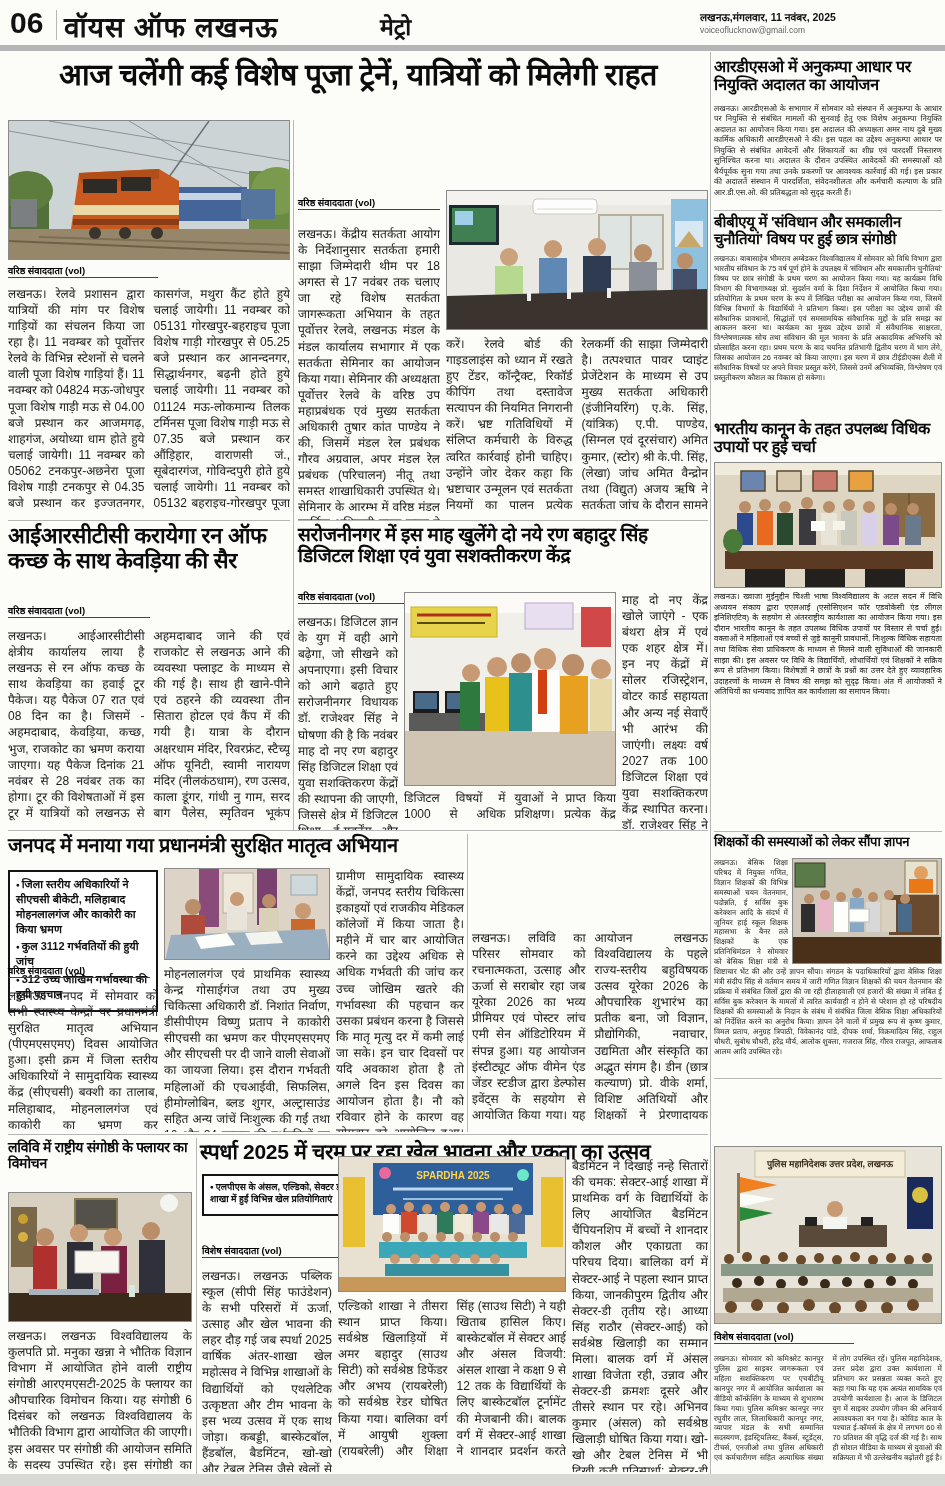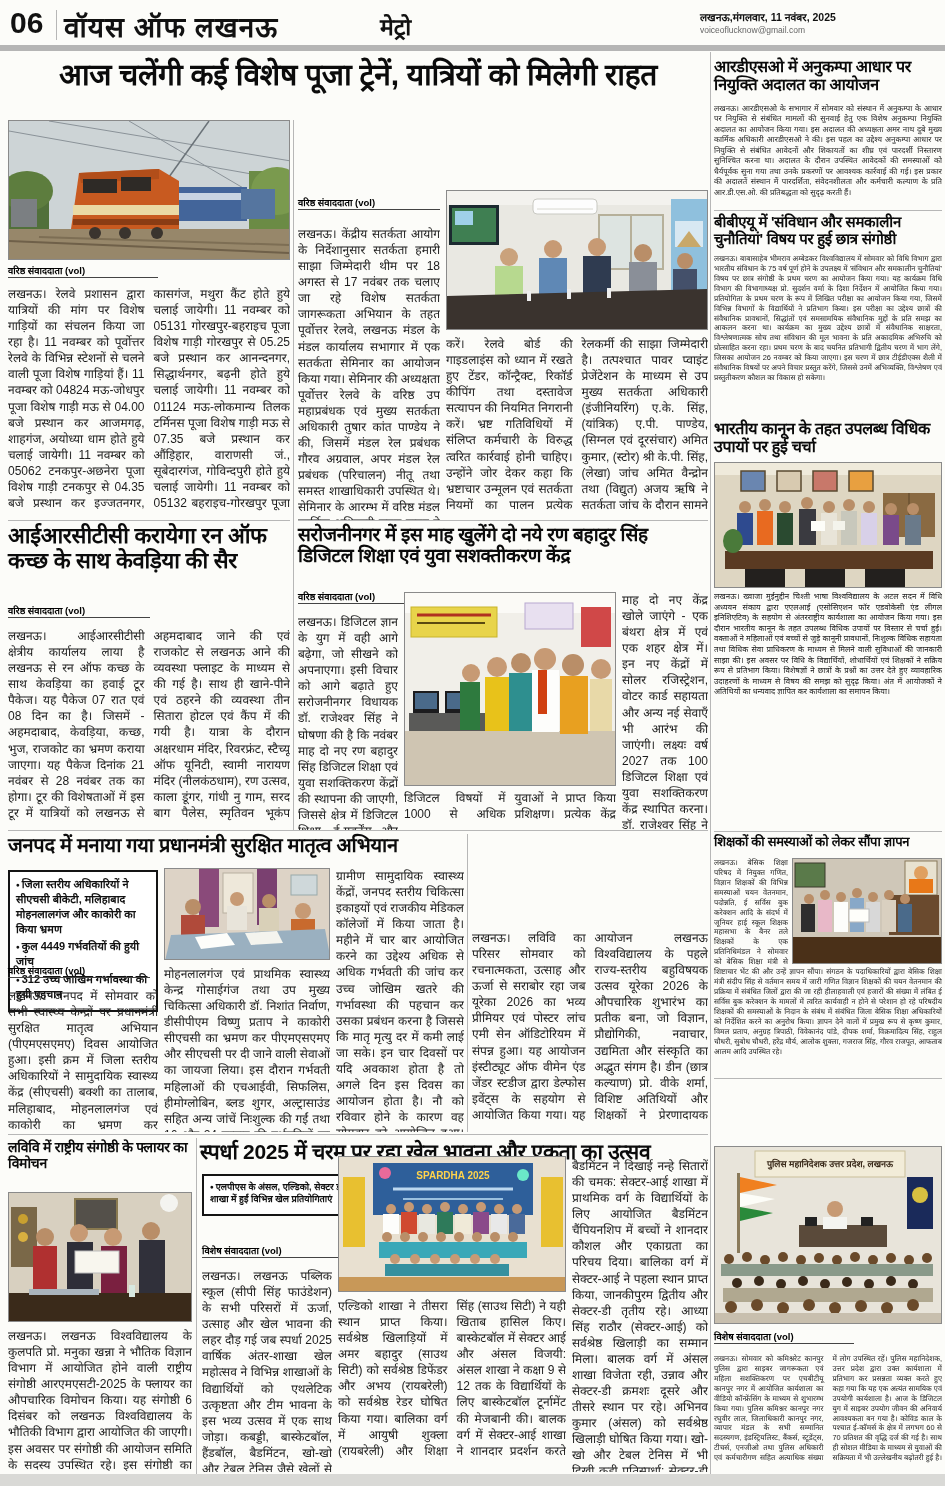--- a/index.html
+++ b/index.html
@@ -144,21 +144,21 @@
   <div class="abs hr" style="left:8px;top:520px;width:282px"></div>
   <div class="abs hl" style="left:8px;top:524px;width:282px;font-size:22px">आईआरसीटीसी करायेगा रन ऑफ कच्छ के साथ केवड़िया की सैर</div>
   <div class="abs byline" style="left:8px;top:604px;width:142px">वरिष्ठ संवाददाता (vol)</div>
   <div class="abs body cols2" style="left:8px;top:628px;width:282px;height:200px">लखनऊ। आईआरसीटीसी क्षेत्रीय कार्यालय लाया है लखनऊ से रन ऑफ कच्छ के साथ केवड़िया का हवाई टूर पैकेज। यह पैकेज 07 रात एवं 08 दिन का है। जिसमें - अहमदाबाद, केवड़िया, कच्छ, भुज, राजकोट का भ्रमण कराया जाएगा। यह पैकेज दिनांक 21 नवंबर से 28 नवंबर तक का होगा। टूर की विशेषताओं में इस टूर में यात्रियों को लखनऊ से अहमदाबाद जाने की एवं राजकोट से लखनऊ आने की व्यवस्था फ्लाइट के माध्यम से की गई है। साथ ही खाने-पीने एवं ठहरने की व्यवस्था तीन सितारा होटल एवं कैंप में की गयी है। यात्रा के दौरान अक्षरधाम मंदिर, रिवरफ्रंट, स्टैच्यू ऑफ यूनिटी, स्वामी नारायण मंदिर (नीलकंठधाम), रण उत्सव, काला डूंगर, गांधी नु गाम, सरद बाग पैलेस, स्मृतिवन भूकंप स्मारक, बाला हनुमान मंदिर आदि का भ्रमण कराया जायेगा। एक व्यक्ति के ठहरने पर पैकेज का मूल्य प्रति व्यक्ति 87700 रुपये, दो व्यक्तियों के एक साथ ठहरने पर पैकेज का मूल्य प्रति व्यक्ति 57300 रुपये, तीन व्यक्तियों के एक साथ ठहरने पर पैकेज का मूल्य प्रति व्यक्ति 54200 रुपये, माता-पिता के साथ ठहरने पर प्रति बच्चे का पैकेज मूल्य 45900 रुपये, बेड सहित एवं मूल्य 44900 रुपये बिना बेड के होगा। इस पैकेज की बुकिंग पहले आओ पहले पाओ के आधार पर की जायेगी। उक्त यात्रा की बुकिंग पर्यटन भवन गोमती नगर लखनऊ स्थित आईआरसीटीसी कार्यालय एवं आईआरसीटीसी की वेबसाइट पर ऑनलाइन भी कराई जा सकती है। अधिक जानकारी एवं बुकिंग के लिये दिये गये लखनऊ में 8287930911/9236391911/8287930902 और कानपुर में 8287930926 मोबाइल नम्बरों पर सम्पर्क कर सकते हैं।</div>
 
   <div class="abs hr" style="left:8px;top:830px;width:700px"></div>
 
   <div class="abs hl" style="left:8px;top:834px;width:456px;font-size:20px;white-space:nowrap;text-align:left">जनपद में मनाया गया प्रधानमंत्री सुरक्षित मातृत्व अभियान</div>
   <div class="abs bullets" style="left:8px;top:870px;width:150px">
     <span class="b">जिला स्तरीय अधिकारियों ने सीएचसी बीकेटी, मलिहाबाद मोहनलालगंज और काकोरी का किया भ्रमण</span>
-    <span class="b">कुल 4449 गर्भवतियों की हुयी जांच</span>
+    <span class="b">कुल 3112 गर्भवतियों की हुयी जांच</span>
     <span class="b">312 उच्च जोखिम गर्भावस्था की हुयी पहचान</span>
   </div>
   <div class="abs photo" style="left:164px;top:868px;width:166px;height:92px">
     <svg width="166" height="92" viewBox="0 0 166 92">
       <rect width="166" height="92" fill="#ddd3c6"></rect>
       <rect x="34" y="0" width="20" height="58" fill="#8a4a7a"></rect>
       <rect x="92" y="0" width="20" height="56" fill="#7a4070"></rect>
       <rect x="58" y="4" width="30" height="40" fill="#eee8da" stroke="#b8b0a0"></rect>
       <rect x="126" y="6" width="26" height="20" fill="#cfd8da" stroke="#9aa"></rect>
       <circle cx="28" cy="38" r="8" fill="#b98e68"></circle>

